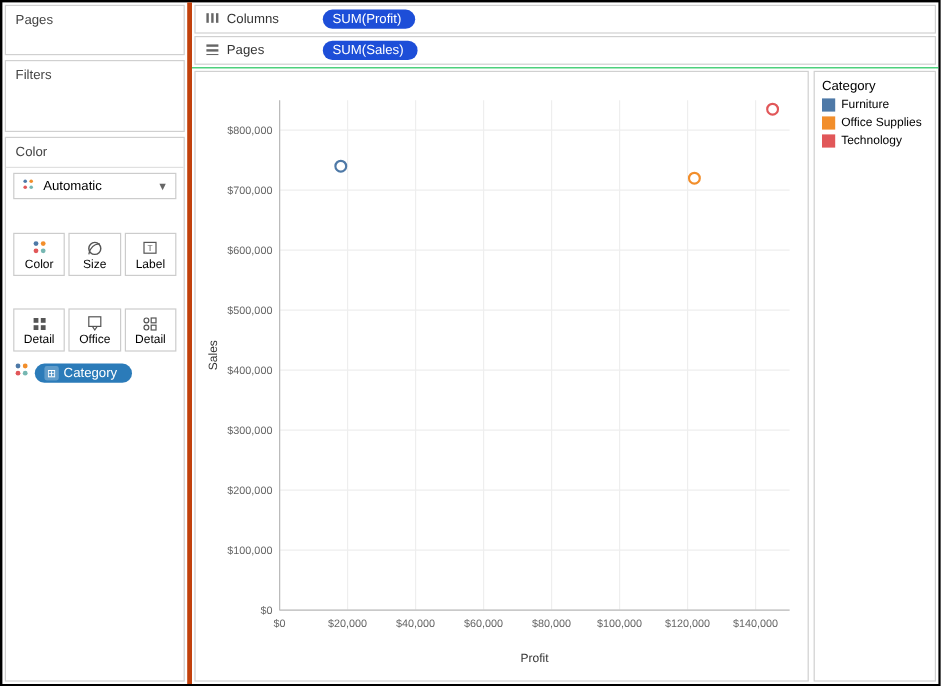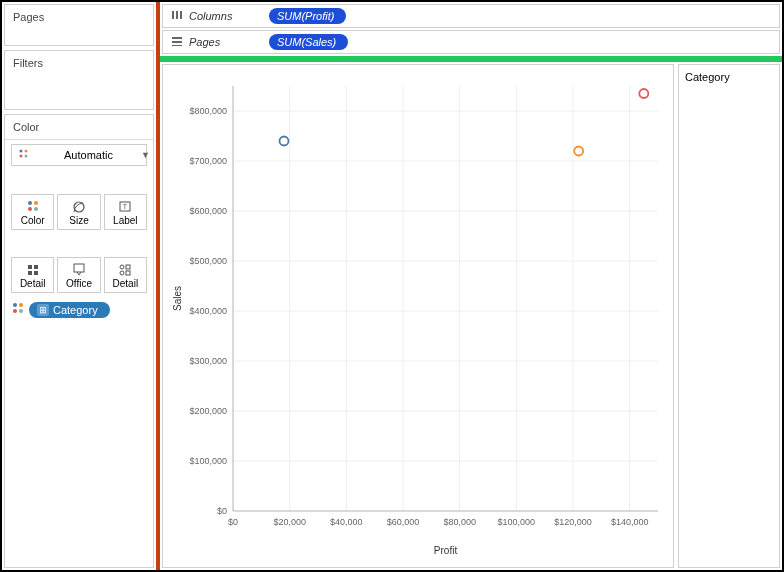--- a/index.html
+++ b/index.html
@@ -5,33 +5,33 @@
   * { box-sizing: border-box; margin: 0; padding: 0; font-family: Arial, sans-serif; }
   body { background: #fff; width: 784px; height: 572px; overflow: hidden; }
   .app { display: flex; width: 100%; height: 100%; border: 2px solid #000; }
   .left-col { width: 158px; display: flex; flex-direction: column; border-right: 4px solid #c2410c; }
   .panel { border: 1px solid #d0d0d0; margin: 2px; background: #fff; }
   .panel-title { font-size: 11px; color: #444; padding: 6px 8px; }
   .pages { height: 42px; }
   .filters { height: 60px; }
   .marks { flex: 1; }
   .marks .panel-title { border-bottom: 1px solid #e0e0e0; }
-  .dropdown { display: flex; align-items: center; border: 1px solid #ccc; margin: 4px 6px; padding: 3px 6px; font-size: 11px; height: 22px; cursor: pointer; gap: 28px; }
+  .dropdown { display: flex; align-items: center; border: 1px solid #ccc; margin: 4px 6px; padding: 3px 6px; font-size: 11px; height: 22px; cursor: pointer; }
   .dropdown .dd-icon { margin-right: 6px; }
   .dropdown .dd-caret { margin-left: auto; font-size: 9px; color: #666; }
   .mark-grid { display: grid; grid-template-columns: repeat(3, 1fr); gap: 3px; margin: 2px 6px; }
   .mark-card { border: 1px solid #ccc; text-align: center; padding: 4px 0 3px 0; font-size: 10px; cursor: pointer; margin-top: 24px; }
   .mark-card svg { display: block; margin: 0 auto 2px auto; }
   .pill-row { display: flex; align-items: center; margin: 8px 6px; }
   .pill-row .color-icon { margin-right: 4px; }
   .pill { background: #1d4ed8; color: #fff; border-radius: 11px; padding: 2px 12px 2px 8px; font-size: 11px; display: flex; align-items: center; }
   .pill .pill-btn { background: rgba(255,255,255,0.25); border-radius: 2px; width: 12px; height: 12px; margin-right: 4px; display: inline-flex; align-items: center; justify-content: center; font-size: 9px; }
   .pill.blue { background: #2b7bb9; }
   .right-col { flex: 1; display: flex; flex-direction: column; }
-  .shelves { border-bottom: 6px solid #22c55e; font-style: italic; }
+  .shelves { border-bottom: 1px solid #22c55e; }
   .shelf-row { display: flex; align-items: center; border: 1px solid #d0d0d0; margin: 2px; background: #fff; height: 24px; }
   .shelf-icon { width: 16px; text-align: center; font-size: 11px; color: #555; margin-left: 6px; }
   .shelf-label { font-size: 11px; color: #333; width: 80px; margin-left: 4px; }
   .viz-row { flex: 1; display: flex; }
   .viz-area { flex: 1; position: relative; border: 1px solid #d0d0d0; margin: 2px; }
   .legend { width: 102px; border: 1px solid #d0d0d0; margin: 2px; padding: 6px; }
   .legend-title { font-size: 11px; margin-bottom: 4px; }
   .legend-item { display: flex; align-items: center; font-size: 10px; margin-bottom: 4px; }
   .legend-swatch { width: 11px; height: 11px; margin-right: 5px; }
   .chart-svg { width: 100%; height: 100%; display: block; }
@@ -201,16 +201,30 @@
             <line x1="70" y1="445" x2="495" y2="445" stroke="#bbb"></line>
             <circle cx="121" cy="75" r="4.5" fill="none" stroke="#4e79a7" stroke-width="1.8"></circle>
             <circle cx="415.6666666666667" cy="85" r="4.5" fill="none" stroke="#f28e2b" stroke-width="1.8"></circle>
             <circle cx="480.8333333333333" cy="27.5" r="4.5" fill="none" stroke="#e15759" stroke-width="1.8"></circle>
             <text x="282.5" y="488" text-anchor="middle" class="axis-label">Profit</text>
             <text x="0" y="0" text-anchor="middle" class="axis-label" transform="translate(18,232.5) rotate(-90)">Sales</text>
           </svg>
       </div>
       <div class="legend">
         <div class="legend-title">Category</div>
+        <div id="legend-items">
+            <div class="legend-item">
+              <span class="legend-swatch" style="background: rgb(78, 121, 167);"></span>
+              <span>Furniture</span>
+            </div>
+            <div class="legend-item">
+              <span class="legend-swatch" style="background: rgb(242, 142, 43);"></span>
+              <span>Office Supplies</span>
+            </div>
+            <div class="legend-item">
+              <span class="legend-swatch" style="background: rgb(225, 87, 89);"></span>
+              <span>Technology</span>
+            </div>
+          </div>
       </div>
     </div>
   </div>
 </div>
 
 </body></html>

